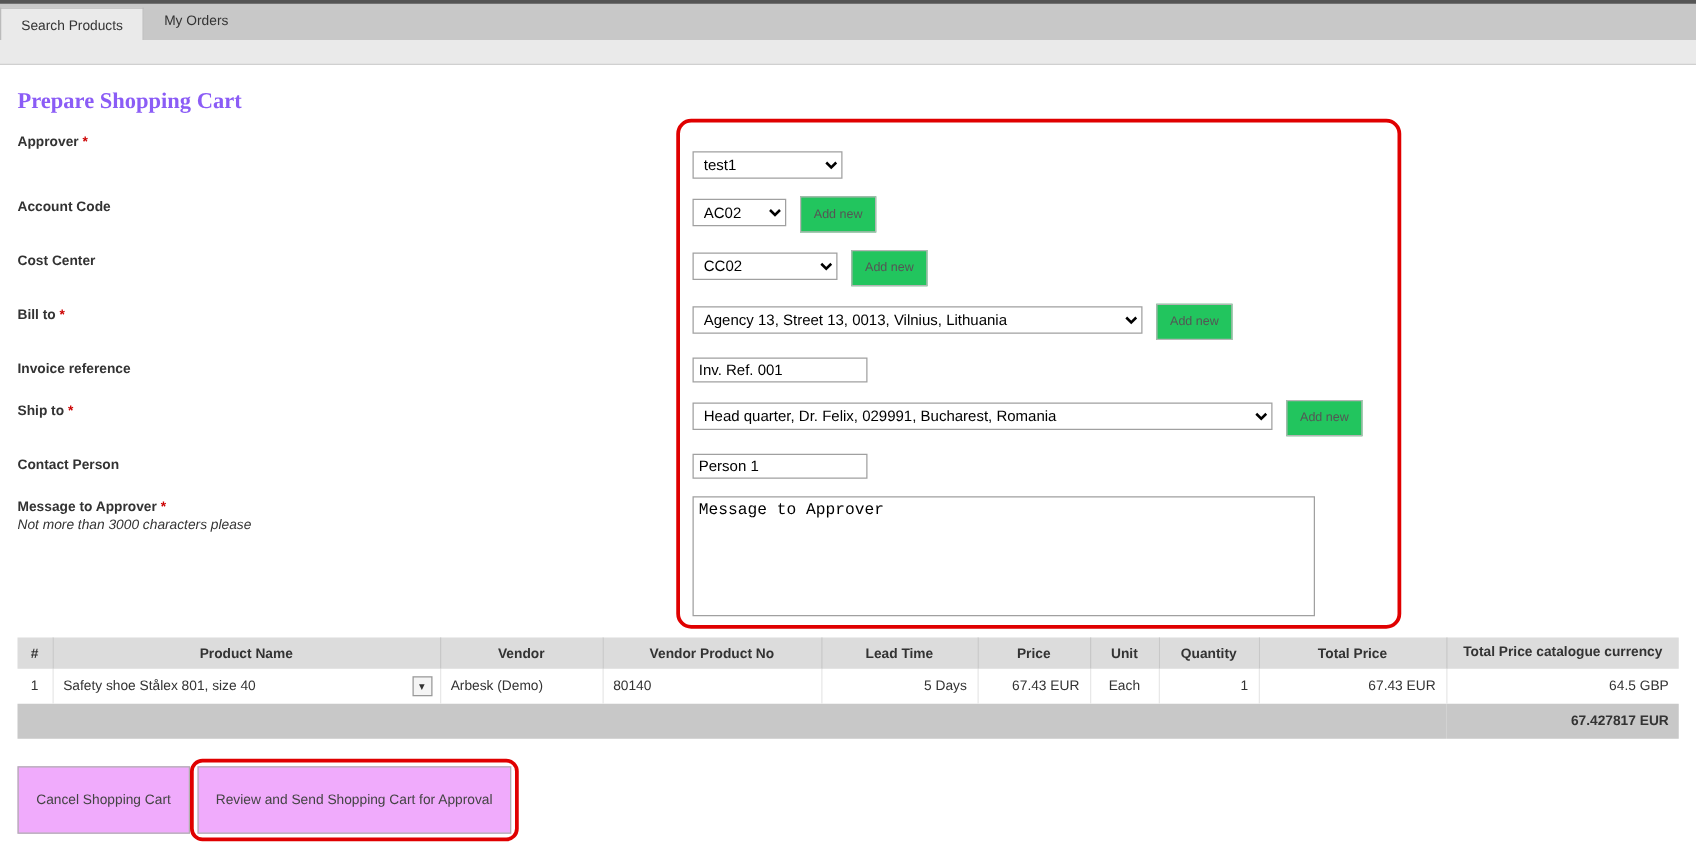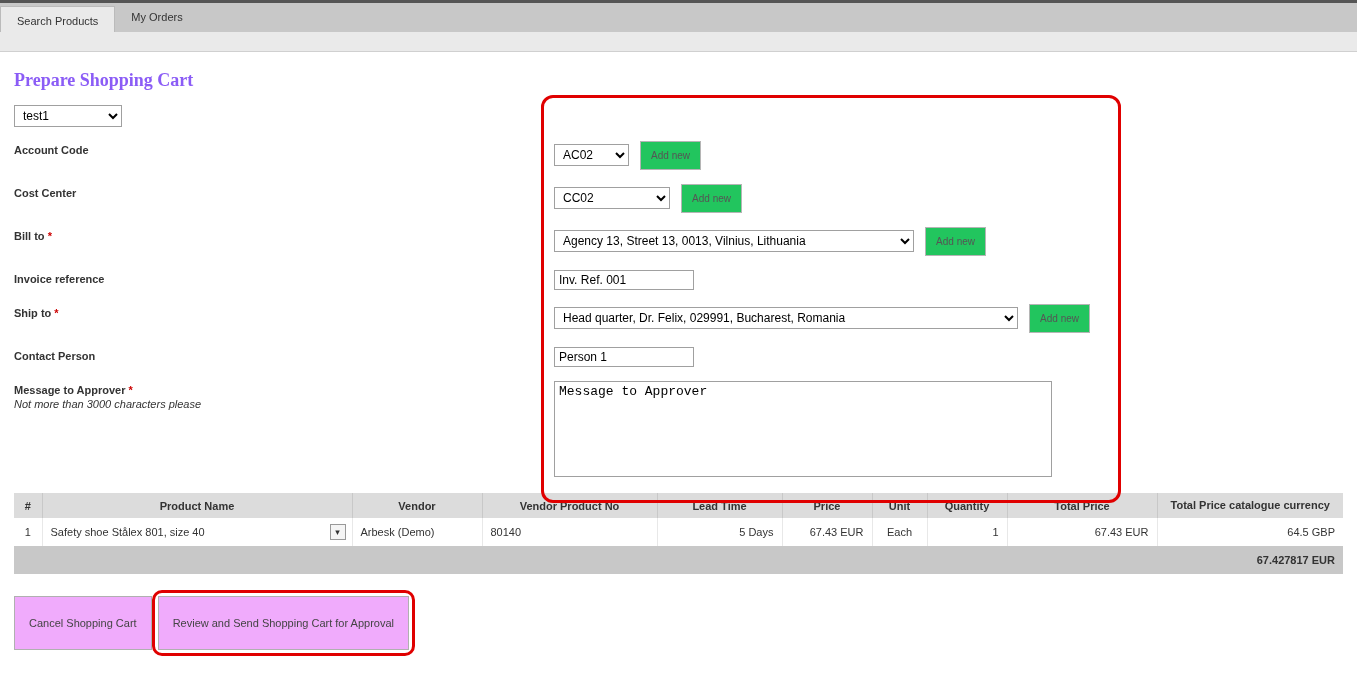--- a/index.html
+++ b/index.html
@@ -180,22 +180,25 @@
 </div>
 <div class="subbar"></div>
 
 <div class="content">
   <h2 class="page-title">Prepare Shopping Cart</h2>
 
   <div class="form-area">
     <div class="highlight-box highlight-1"></div>
 
     <div class="form-row">
-      <div class="form-control">
-        <select style="width:108px;">
+      <div class="form-label">
+        <span>Approver</span> <span class="required">*</span>
+      </div>
+      <div class="form-control">
+        <select style="width:120px;margin-top:16px;">
           <option>test1</option>
         </select>
       </div>
     </div>
 
     <div class="form-row">
       <div class="form-label">Account Code</div>
       <div class="form-control">
         <select style="width:75px;">
           <option>AC02</option>

